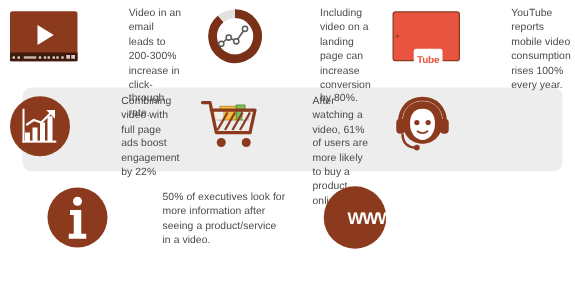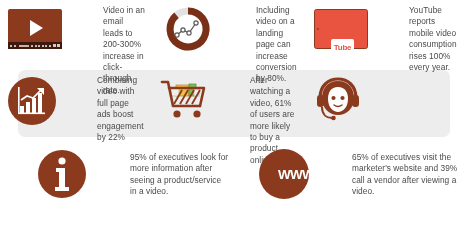--- a/index.html
+++ b/index.html
@@ -352,26 +352,25 @@
   </div>
 
   <div class="bottom-cell bottom-left">
     <div class="icon-wrap">
       <svg width="50" height="50" viewBox="0 0 50 50">
         <circle cx="25" cy="25" r="24" fill="#8c3a1e"></circle>
         <circle cx="25" cy="12" r="3.6" fill="#ffffff"></circle>
         <path d="M 19 19 L 28 19 L 28 38 L 32 38 L 32 42 L 18 42 L 18 38 L 22 38 L 22 23 L 19 23 Z" fill="#ffffff"></path>
       </svg>
     </div>
-    <div class="stat-text">95% of executives look for more information after seeing a product/service in a video.</div>
+    <div class="stat-text">50% of executives look for more information after seeing a product/service in a video.</div>
   </div>
 
   <div class="bottom-cell bottom-right">
     <div class="icon-wrap">
       <div class="www-circle">
         <span class="www-text">WWW</span>
       </div>
     </div>
-    <div class="stat-text">65% of executives visit the marketer's website and 39% call a vendor after viewing a video.</div>
   </div>
 
 
 </div>
 
 </body></html>

